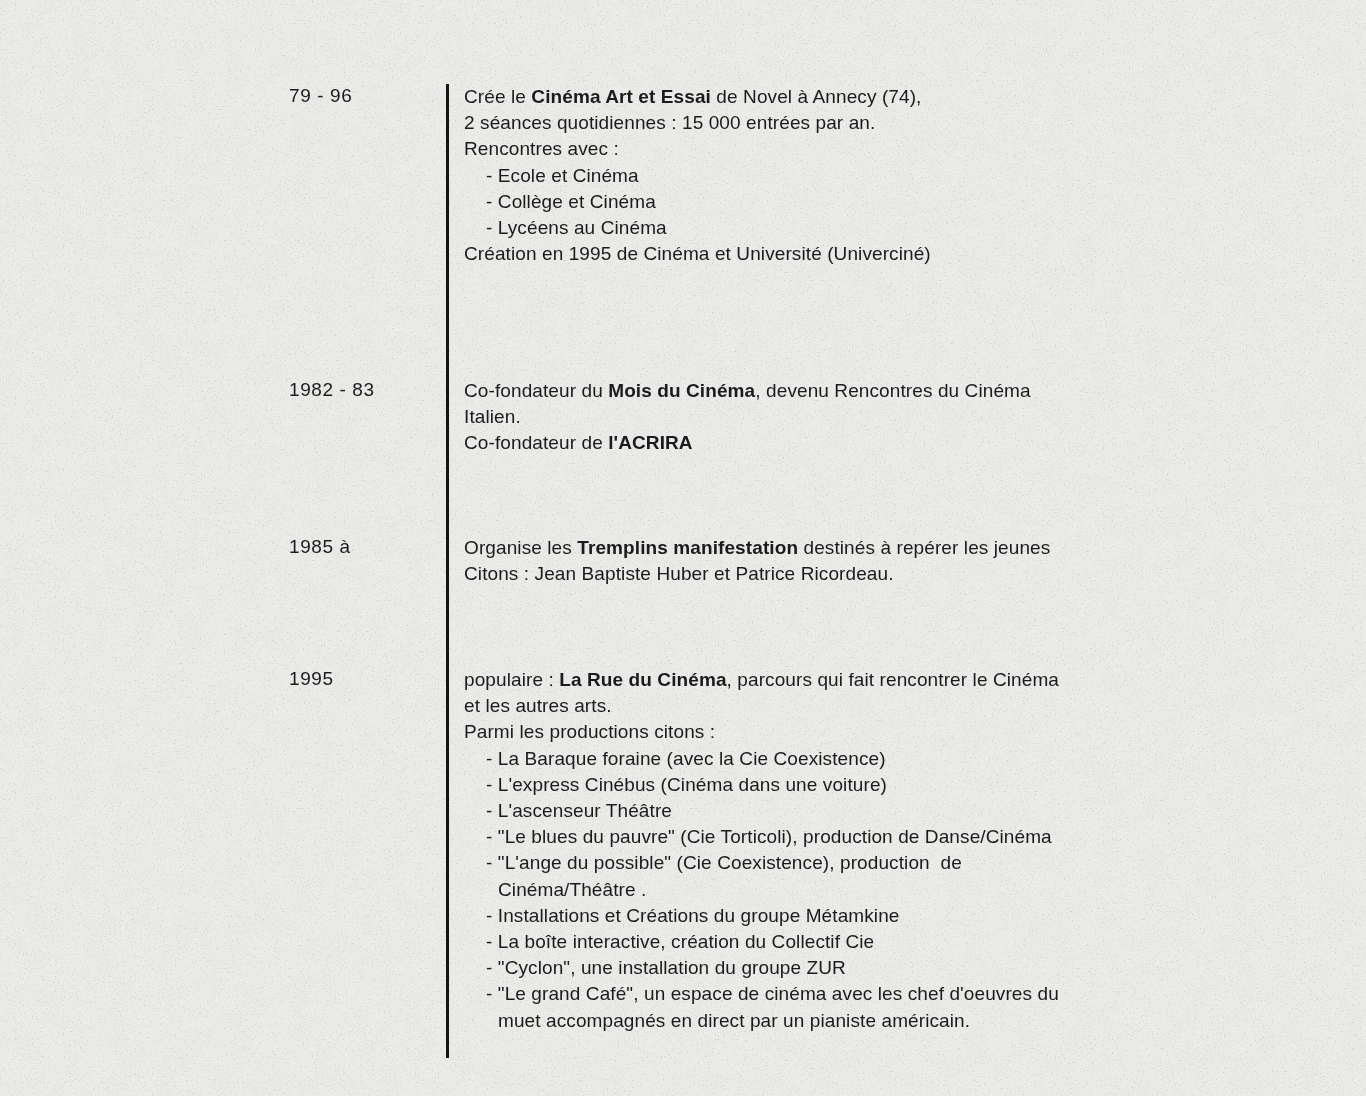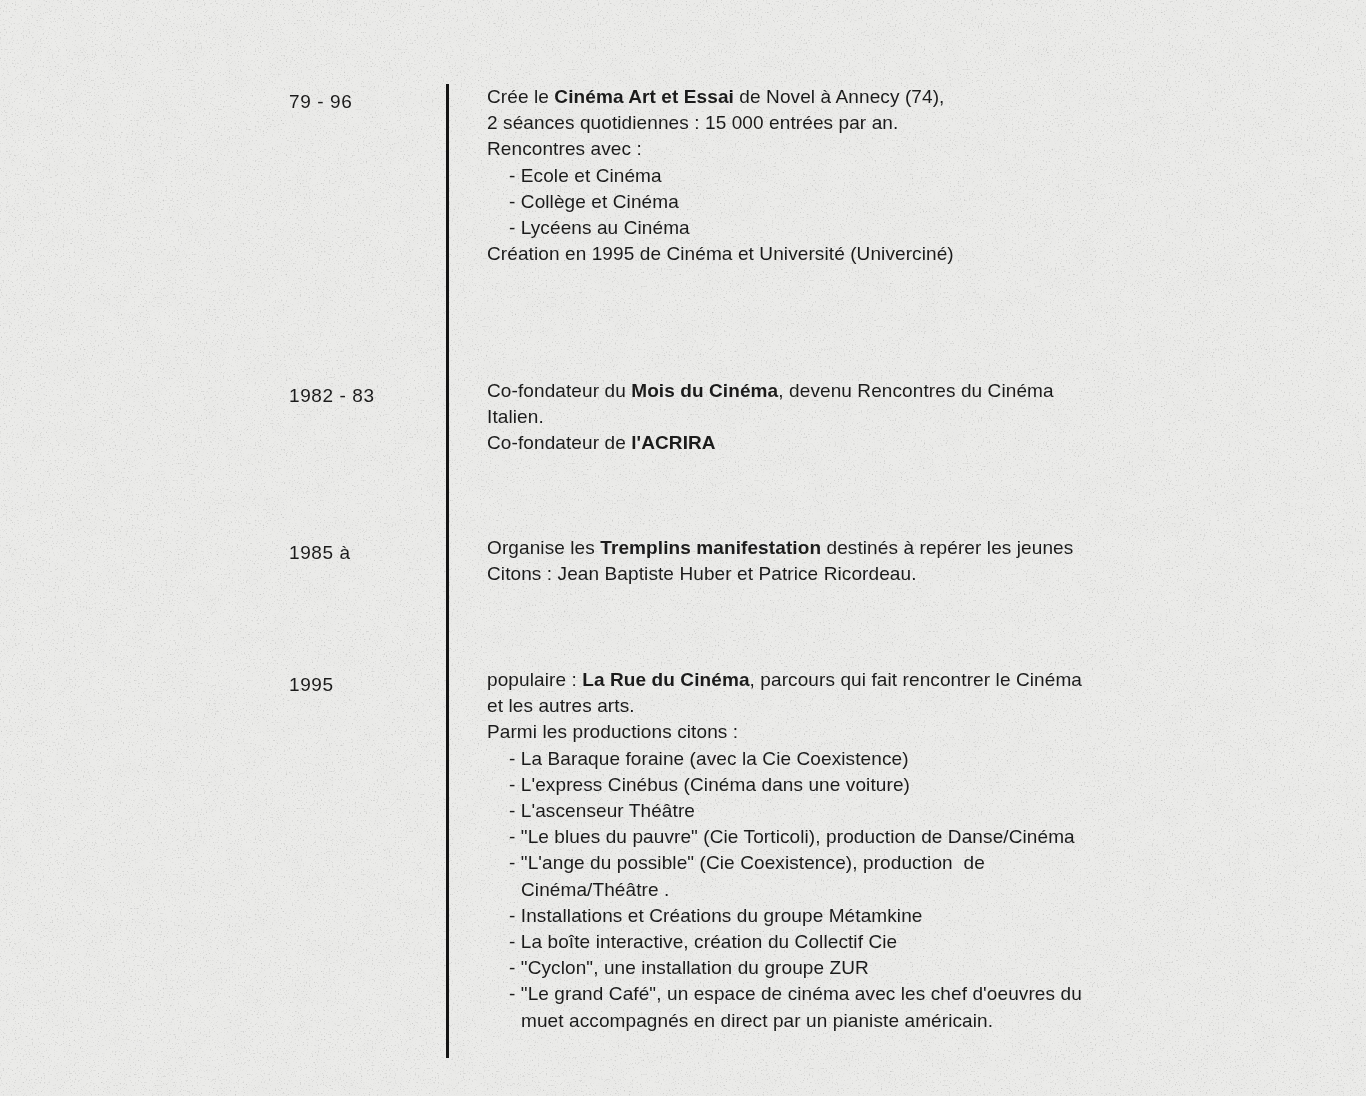--- a/index.html
+++ b/index.html
@@ -39,28 +39,28 @@
     background: #141414;
   }
   .entry {
     position: absolute;
     left: 0;
     width: 100%;
   }
   .date {
     position: absolute;
     left: 289px;
-    top: 7px;
+    top: 1px;
     font-size: 19px;
     letter-spacing: 0.6px;
     white-space: pre;
   }
   .body {
     position: absolute;
-    left: 487px;
+    left: 464px;
     top: 0;
     width: 700px;
   }
   .line {
     font-size: 19px;
     line-height: 26.2px;
     white-space: pre-wrap;
     letter-spacing: 0.1px;
   }
   .ind-0 { padding-left: 0; }

